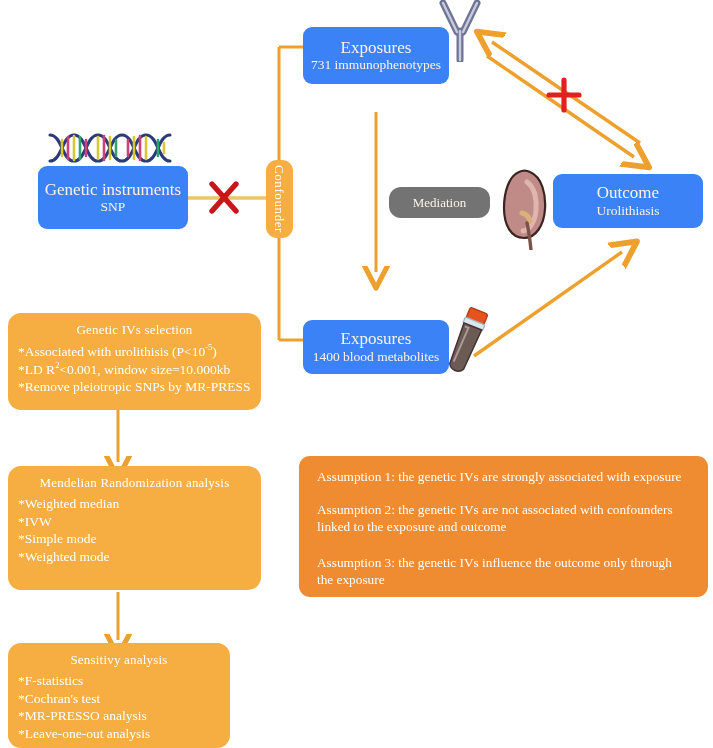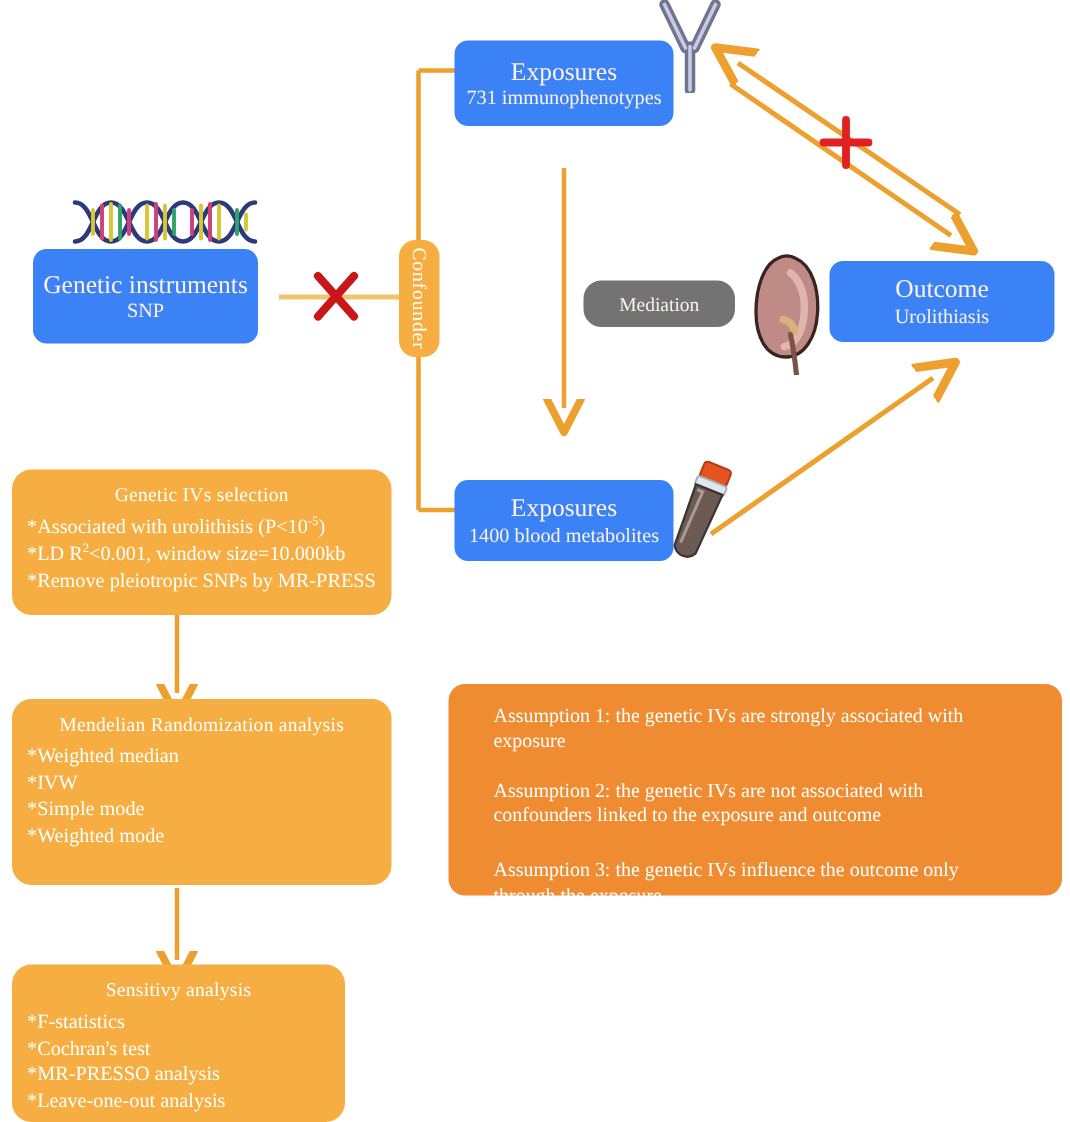--- a/index.html
+++ b/index.html
@@ -24,21 +24,21 @@
 
   
   .listbox{position:absolute;z-index:3;background:#f6ae42;border-radius:13px;
            color:#ffffff;box-sizing:border-box;padding:9px 10px 4px 10px;}
   .listbox .hd{font-size:13px;text-align:center;margin-bottom:4px;letter-spacing:.2px;}
   .listbox .li{font-size:13.5px;line-height:1.31;white-space:nowrap;}
   .listbox .li sup{font-size:8.5px;vertical-align:super;}
 
   
   .assump{position:absolute;z-index:3;background:#ef8b30;border-radius:11px;
-          color:#ffffff;box-sizing:border-box;padding:13px 30px;}
+          color:#ffffff;box-sizing:border-box;padding:13px 18px;}
   .assump p{margin:0 0 16px 0;font-size:13.3px;line-height:1.26;}
   .assump p:last-child{margin-bottom:0;margin-top:20px;}
 
   .conf{position:absolute;z-index:3;background:#f6ae42;border-radius:11px;
         display:flex;align-items:center;justify-content:center;}
   .conf span{transform:rotate(90deg);white-space:nowrap;color:#ffffff;
              font-size:13px;letter-spacing:.6px;}
 
   .icon{position:absolute;z-index:4;}
   .icon.behind{z-index:2;}
@@ -91,21 +91,21 @@
       <line x1="68" y1="9" x2="68" y2="25" stroke="#2fa36b"></line>
       <line x1="80" y1="9" x2="80" y2="25" stroke="#cf3f7a"></line>
       <line x1="86" y1="6" x2="86" y2="28" stroke="#d6c832"></line>
       <line x1="92" y1="5" x2="92" y2="29" stroke="#cf3f7a"></line>
       <line x1="98" y1="6" x2="98" y2="28" stroke="#d6c832"></line>
       <line x1="110" y1="9" x2="110" y2="25" stroke="#2fa36b"></line>
       <line x1="116" y1="12" x2="116" y2="22" stroke="#d6c832"></line>
     </g>
   </svg>
 
-  <div class="box red" style="left:22px;top:166px;width:150px;height:63px;">
+  <div class="box red" style="left:38px;top:166px;width:150px;height:63px;">
     <div class="t1">Genetic instruments</div>
     <div class="t2">SNP</div>
   </div>
 
   <div class="conf" style="left:266px;top:160px;width:27px;height:78px;">
     <span>Confounder</span>
   </div>
 
   <div class="box red" style="left:303px;top:27px;width:146px;height:57px;">
     <div class="t1">Exposures</div>

